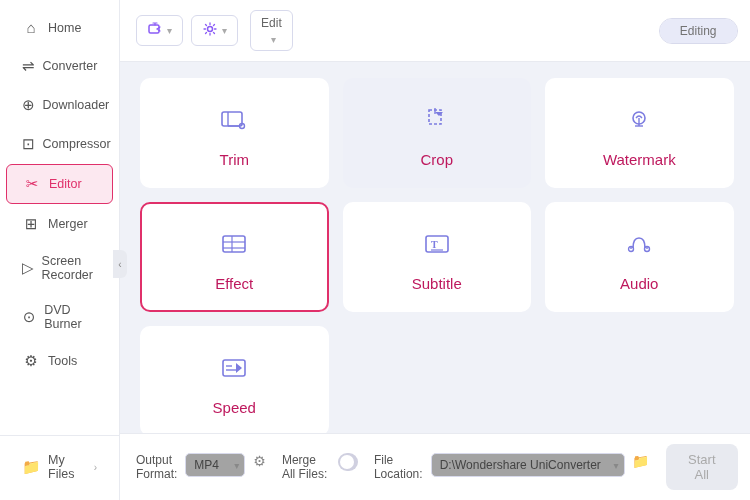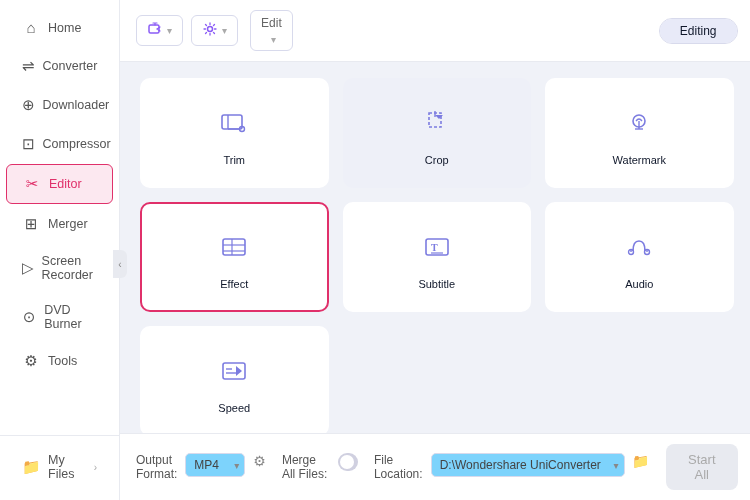--- a/index.html
+++ b/index.html
@@ -92,21 +92,21 @@
     }
     .toolbar-tab {
       padding: 5px 20px;
       font-size: 12px;
       cursor: pointer;
       color: #888;
       background: #fff;
     }
     .toolbar-tab.active {
       background: #e8eaf8;
-      color: #0f172a;
+      color: #737373;
       font-weight: 500;
     }
 
     
     .grid-area {
       flex: 1;
       padding: 16px 20px;
       overflow-y: auto;
       background: #f0f2f8;
     }
@@ -134,22 +134,22 @@
     .grid-item.highlighted {
       background: #eef0f8;
     }
     .grid-item .item-icon {
       font-size: 28px;
       color: #7c7ce0;
       margin-bottom: 10px;
       line-height: 1;
     }
     .grid-item .item-label {
-      font-size: 11px;
-      color: #0f172a;
+      font-size: 15px;
+      color: #be185d;
     }
 
     
     .svg-icon { width: 32px; height: 32px; }
 
     
     .footer {
       background: #fff;
       border-top: 1px solid #e8eaf0;
       padding: 10px 16px;
@@ -163,21 +163,21 @@
       gap: 8px;
       font-size: 12px;
       color: #555;
     }
     .footer-select {
       border: 1px solid #d8daec;
       border-radius: 5px;
       padding: 4px 22px 4px 8px;
       font-size: 12px;
       color: #444;
-      background: #7dd3fc;
+      background: #a3a3a3;
       appearance: none;
       cursor: pointer;
       position: relative;
     }
     .select-wrap {
       position: relative;
       display: inline-flex;
       align-items: center;
     }
     .select-wrap::after {

